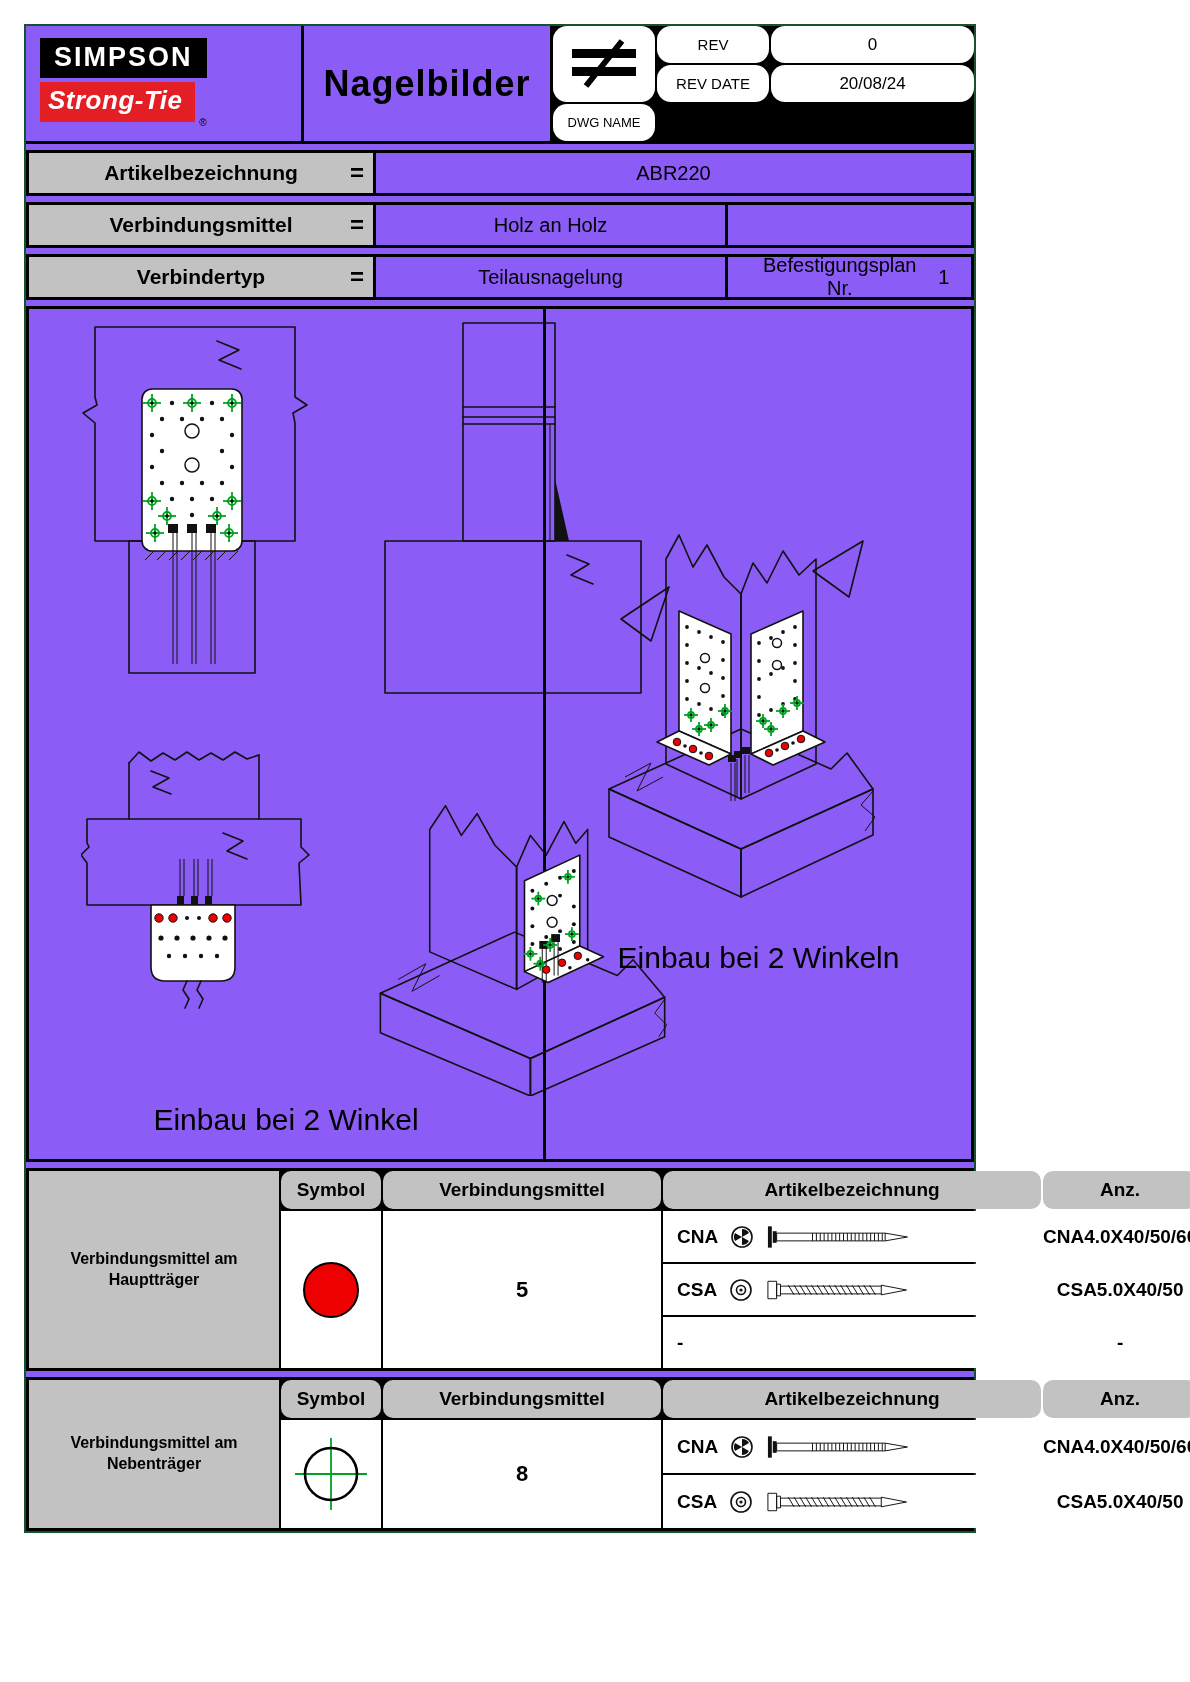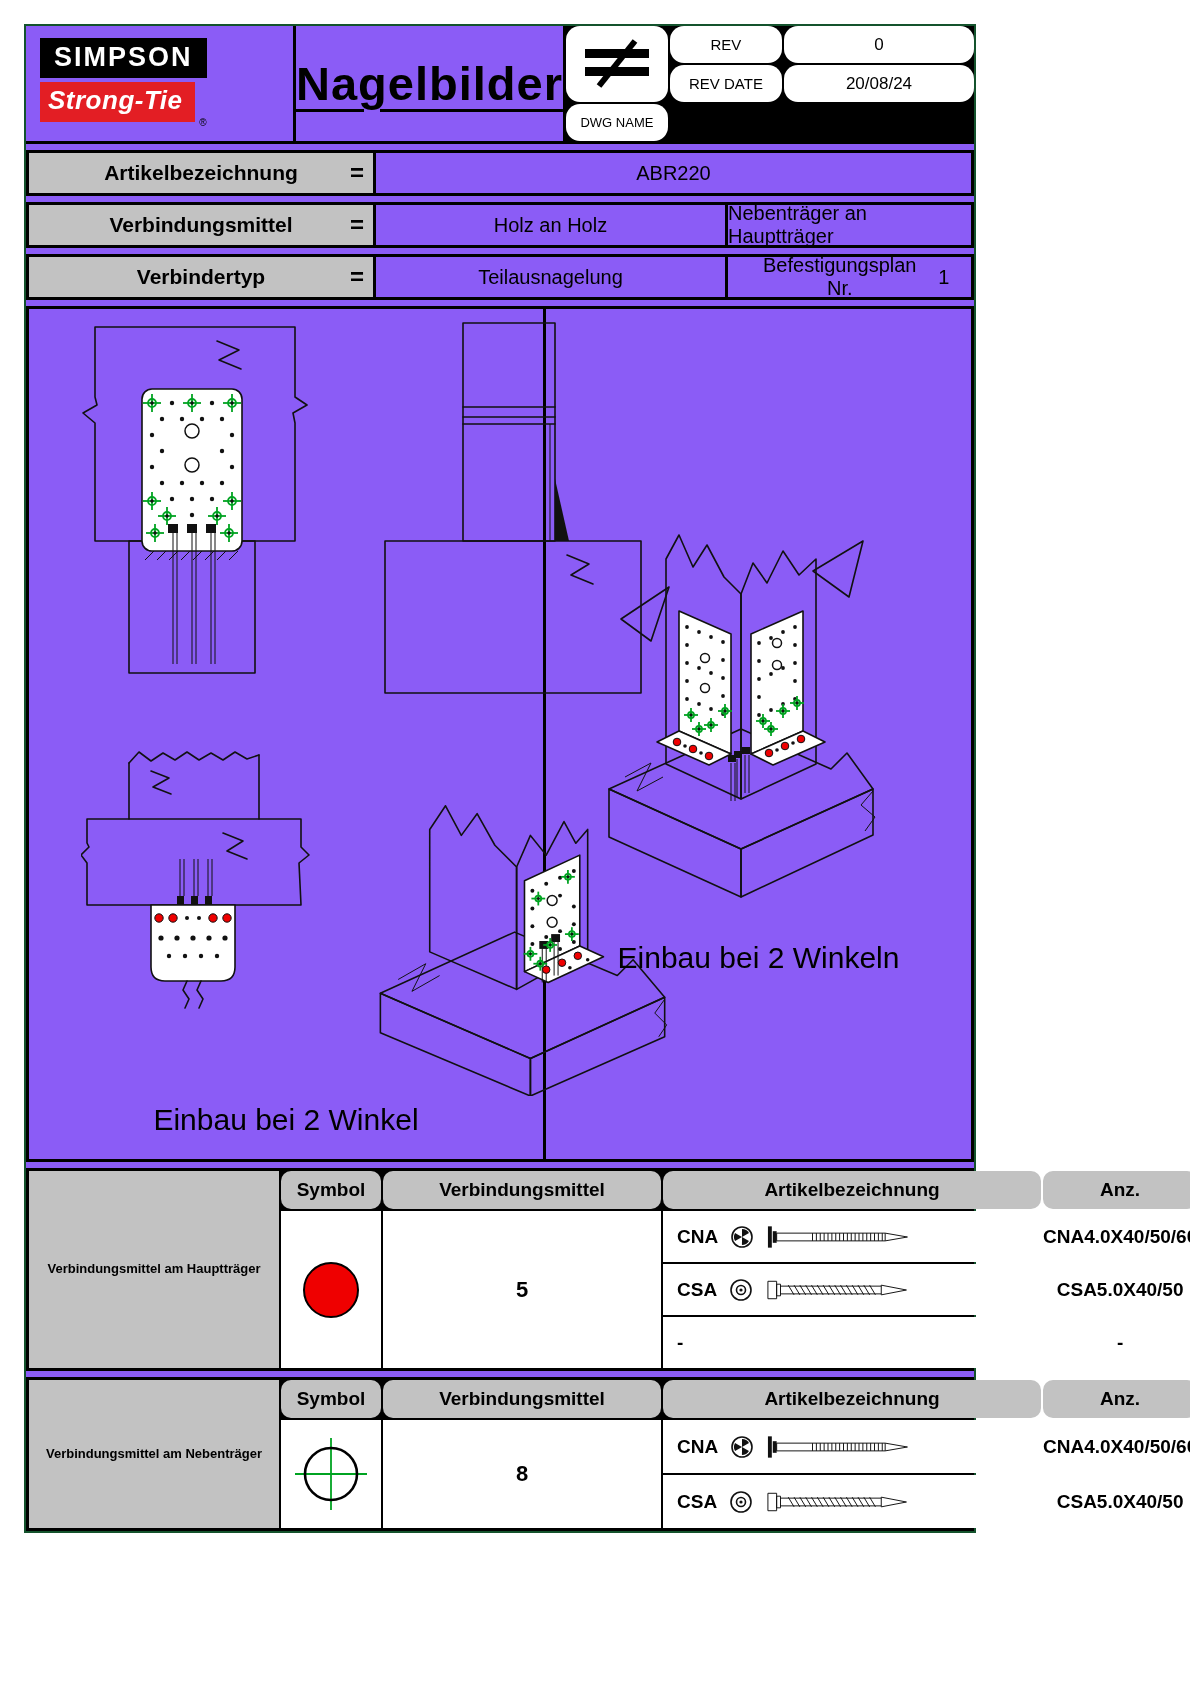--- a/index.html
+++ b/index.html
@@ -14,21 +14,21 @@
   .doc{position:absolute;left:24px;top:24px;width:952px;border:2px solid #14532d;display:flex;flex-direction:column;gap:6px;background:#8b5cf6;}
 
   
   .hdr{display:flex;height:118px;border-bottom:3px solid #000;}
   .logo-cell{width:278px;border-right:3px solid #000;padding:12px 0 0 14px;}
   .logo-black{display:inline-block;background:#000;color:#fff;font-weight:bold;font-size:27px;letter-spacing:2px;padding:4px 14px 5px;}
   .logo-red-wrap{position:relative;width:fit-content;margin-top:4px;}
   .logo-red{display:inline-block;background:var(--logo-red);color:#fff;font-weight:bold;font-style:italic;font-size:26px;padding:3px 12px 6px 8px;letter-spacing:0.5px;}
   .logo-reg{position:absolute;right:-12px;bottom:-6px;font-size:10px;color:#000;font-style:normal;}
   .t-cell{flex:1;display:flex;align-items:center;justify-content:center;}
-  .title{font-size:47px;font-weight:bold;letter-spacing:1px;text-decoration:underline;text-decoration-thickness:3px;text-underline-offset:9px;}
+  .title{font-size:36px;font-weight:bold;letter-spacing:1px;text-decoration-thickness:3px;text-underline-offset:9px;}
   .rev-block{width:424px;border-left:3px solid #000;display:grid;grid-template-columns:102px 112px 1fr;grid-template-rows:1fr 1fr 1fr;background:#000;gap:2px;}
   .rev-block>div{background:#fff;display:flex;align-items:center;justify-content:center;border-radius:14px;}
   .neq{grid-row:1/3;}
   .rev-lab{font-size:15px;}
   .rev-val{font-size:17px;}
   .dwg-lab{font-size:13px;}
   .dwg-val{grid-column:2/4;font-weight:bold;font-size:13.5px;letter-spacing:0.2px;}
 
   
   .irow{display:flex;height:46px;border:3px solid #000;}
@@ -58,21 +58,21 @@
   .bigc{fill:#fff;stroke:#111;stroke-width:1.5;}
   .gm-c{stroke:var(--marker-green);stroke-width:1.8;fill:none;}
   .red-dot{fill:var(--accent-red);stroke:#111;stroke-width:1;}
 
   
   .ftable{display:grid;grid-template-columns:250px 100px 278px 378px 1fr;background:#000;gap:2px;border:3px solid #000;}
   .ftable.t1{grid-template-rows:38px 51px 51px 51px;}
   .ftable.t2{grid-template-rows:38px 53px 53px;}
   .ftable>div{background:#fff;}
   .gray{background:var(--cell-gray) !important;}
-  .tl{grid-row:1/-1;display:flex;align-items:center;justify-content:center;text-align:center;font-weight:bold;font-size:13px;line-height:1.3;padding:0 10px;}
+  .tl{grid-row:1/-1;display:flex;align-items:center;justify-content:center;text-align:center;font-weight:bold;font-size:16px;line-height:1.3;padding:0 10px;}
   .th{font-weight:bold;font-size:19px;display:flex;align-items:center;justify-content:center;border-radius:10px;}
   .sym{grid-row:2/-1;display:flex;align-items:center;justify-content:center;}
   .redcircle{width:56px;height:56px;border-radius:50%;background:var(--accent-red);border:2.5px solid #000;}
   .vm{display:flex;align-items:center;gap:12px;padding-left:14px;font-weight:bold;font-size:19px;}
   .art{display:flex;align-items:center;justify-content:center;font-weight:bold;font-size:19px;}
   .qty{grid-row:2/-1;display:flex;align-items:center;justify-content:center;font-weight:bold;font-size:22px;}
 </style>
 </head>
 <body>
 
@@ -129,21 +129,20 @@
       <span class="ieq">=</span>
         </div>
     <div class="ival grow">ABR220</div>
   </div>
   <div class="irow">
     <div class="ilabel">
           <span>Verbindungsmittel</span>
       <span class="ieq">=</span>
         </div>
     <div class="ival left">Holz an Holz</div>
-    <div class="ival grow">Nebenträger an Hauptträger</div>
   </div>
   <div class="irow">
     <div class="ilabel">
           <span>Verbindertyp</span>
       <span class="ieq">=</span>
         </div>
     <div class="ival left">Teilausnagelung</div>
     <div class="bpn">
       <span class="bpn-label">Befestigungsplan Nr.</span>
       <span class="bpn-num">1</span>

